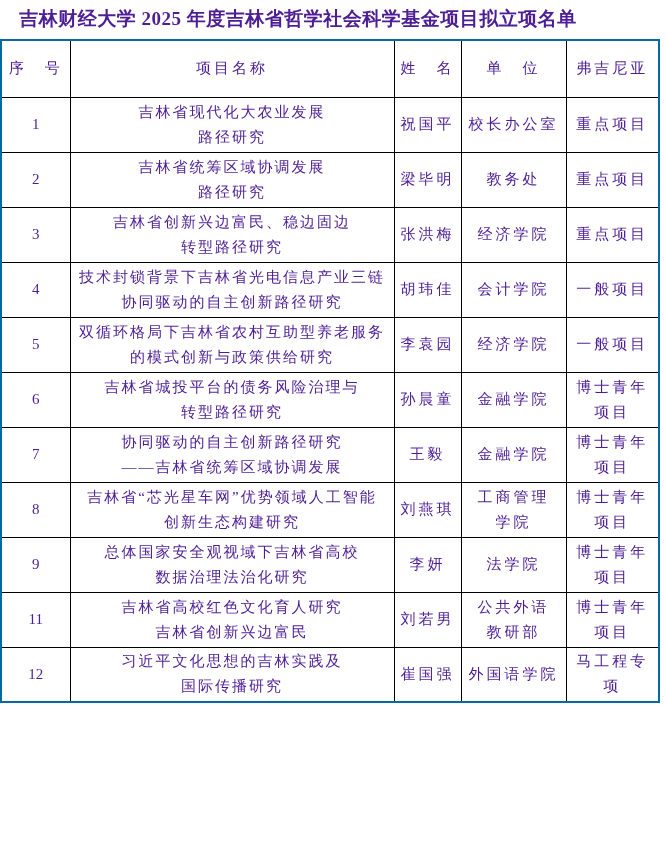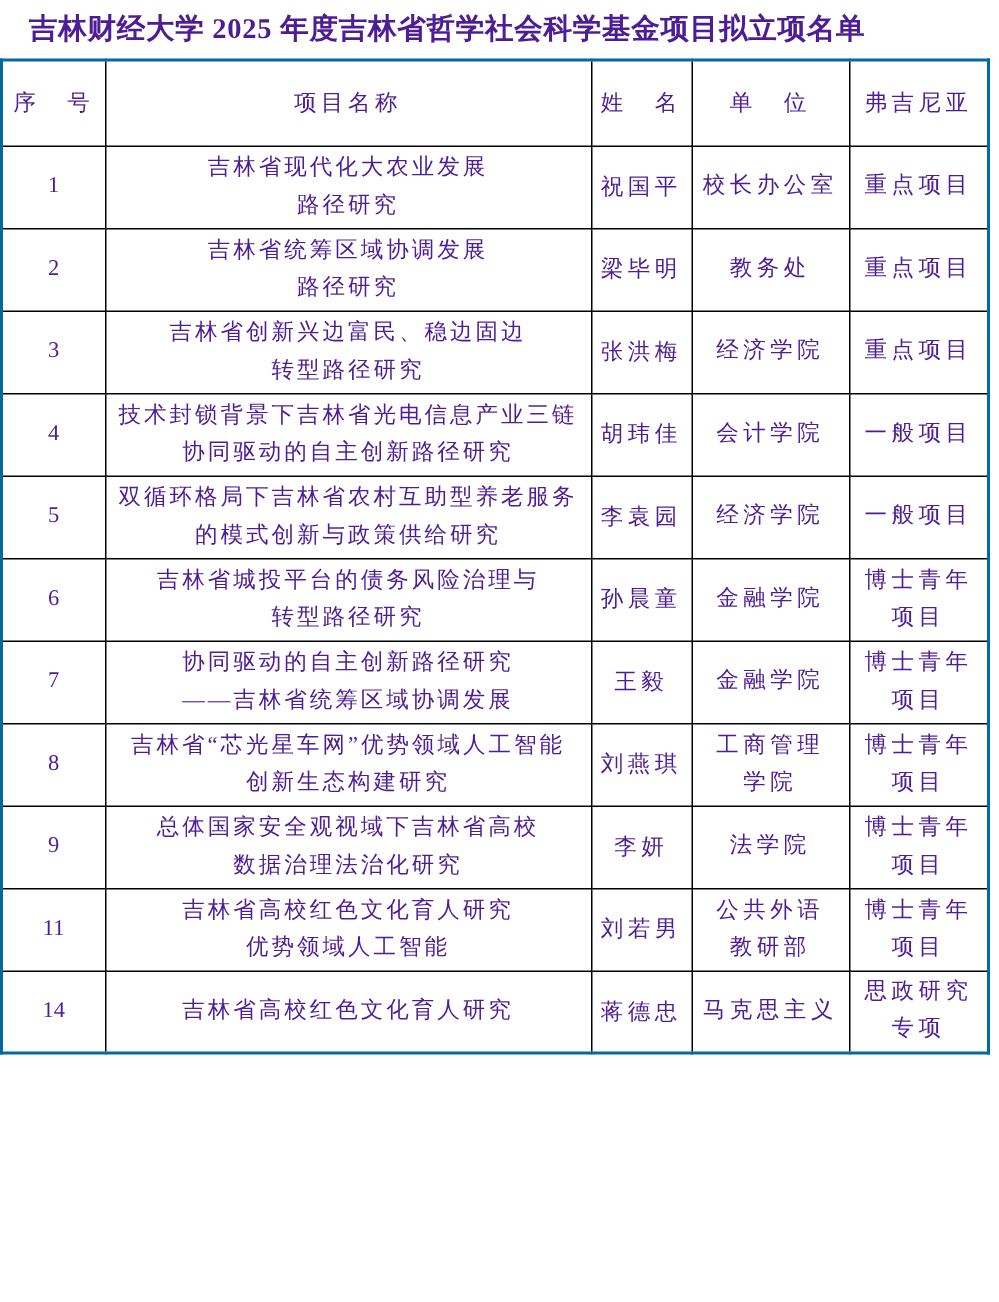--- a/index.html
+++ b/index.html
@@ -216,44 +216,44 @@
             <div class="cell-line">博士青年</div>
             <div class="cell-line">项目</div>
           </td>
   </tr>
 
 
   <tr>
     <td class="no-cell">11</td>
     <td class="project-cell">
             <div class="cell-line">吉林省高校红色文化育人研究</div>
-            <div class="cell-line">优势领域人工智能</div>
+            <div class="cell-line">吉林省创新兴边富民</div>
           </td>
     <td class="name-cell">刘若男</td>
     <td class="unit-cell">
             <div class="cell-line">公共外语</div>
             <div class="cell-line">教研部</div>
           </td>
     <td class="category-cell">
             <div class="cell-line">博士青年</div>
             <div class="cell-line">项目</div>
           </td>
   </tr>
 
-
-
-  <tr>
-    <td class="no-cell">14</td>
-    <td class="project-cell">
-            <div class="cell-line">吉林省高校红色文化育人研究</div>
-          </td>
-    <td class="name-cell">蒋德忠</td>
-    <td class="unit-cell">
-            <div class="cell-line">马克思主义</div>
-          </td>
-    <td class="category-cell">
-            <div class="cell-line">思政研究</div>
-            <div class="cell-line">专项</div>
-          </td>
-  </tr>
+  <tr>
+    <td class="no-cell">12</td>
+    <td class="project-cell">
+            <div class="cell-line">习近平文化思想的吉林实践及</div>
+            <div class="cell-line">国际传播研究</div>
+          </td>
+    <td class="name-cell">崔国强</td>
+    <td class="unit-cell">
+            <div class="cell-line">外国语学院</div>
+          </td>
+    <td class="category-cell">
+            <div class="cell-line">马工程专项</div>
+          </td>
+  </tr>
+
+
 </tbody>
   </table>
 </div>
 
 </body></html>

